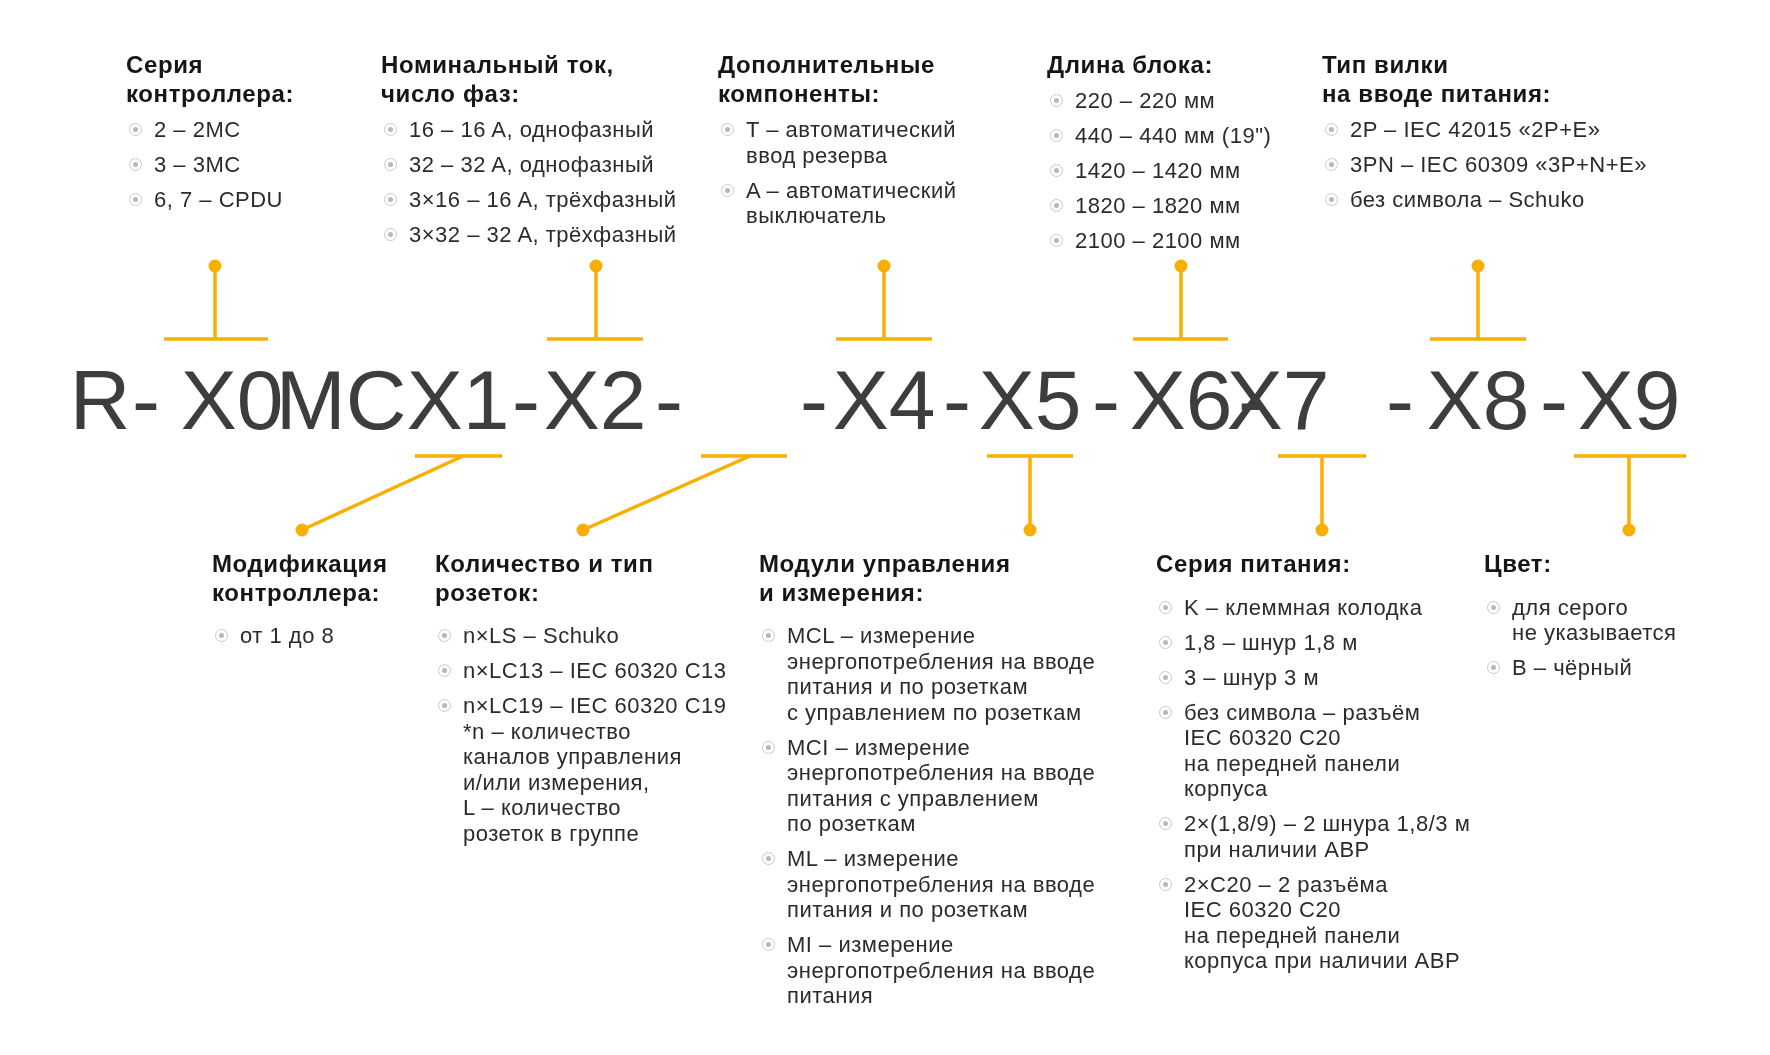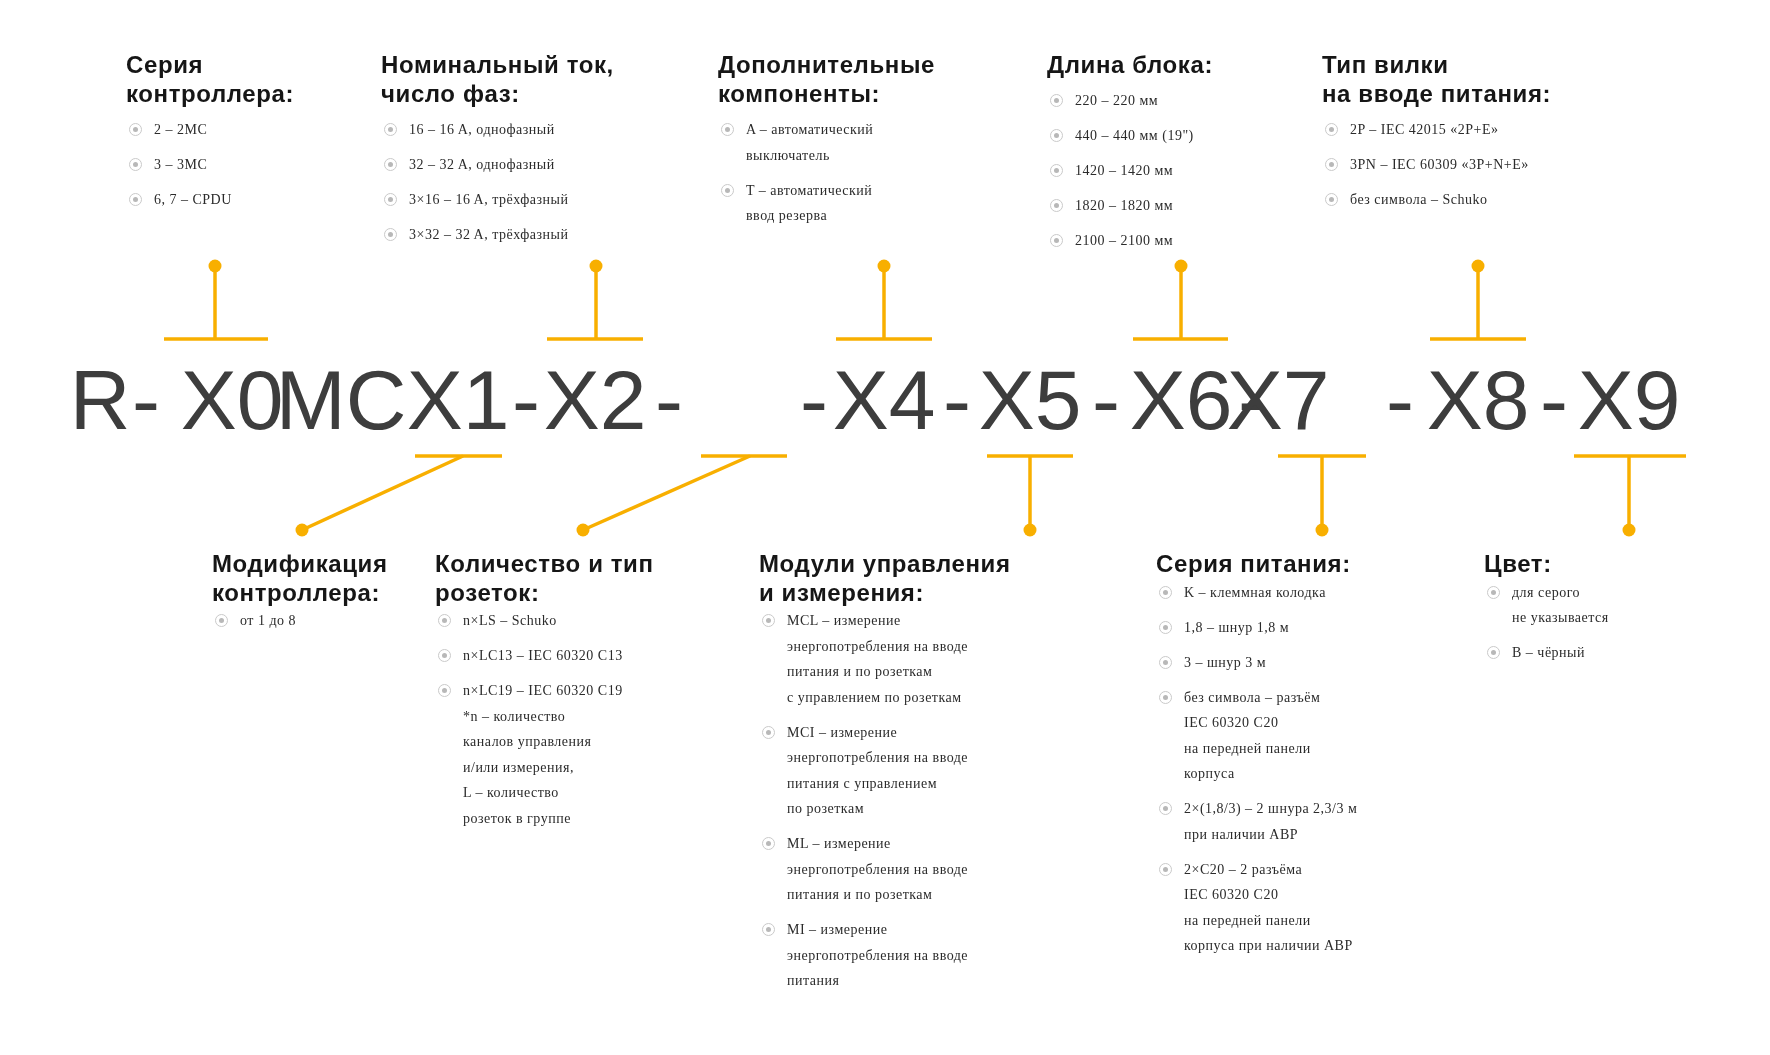--- a/index.html
+++ b/index.html
@@ -46,31 +46,31 @@
       font-family: "Liberation Sans", sans-serif;
       font-weight: bold;
       font-size: 24px;
       letter-spacing: 0.6px;
       line-height: 29px;
       color: #161616;
       white-space: pre-line;
     }
     .bottom .sec-title { line-height: 28.5px; }
     .items { list-style: none; margin: 9px 0 0 0; padding: 0; }
-    .bottom .items { margin-top: 1px; }
+    .bottom .items { margin-top: 16px; }
     .item {
       position: relative;
       padding-left: 28px;
       white-space: nowrap;
     }
     .item + .item { margin-top: 9.5px; }
     .item-text, .note {
       display: block;
-      font-family: Liberation Serif, serif;
-      font-size: 14px;
+      font-family: Liberation Sans, sans-serif;
+      font-size: 22px;
       line-height: 25.5px;
       letter-spacing: 0.5px;
       color: #2b2b2b;
       white-space: pre-line;
     }
     .note { padding-left: 28px; }
     .bullet {
       position: absolute;
       left: 3px; top: 6px;
       width: 13px; height: 13px;
@@ -212,27 +212,27 @@
       </li>
     </ul>
   </div>
 
   <div class="section top" style="left:718px">
     <div class="sec-title">Дополнительные
 компоненты:</div>
     <ul class="items">
       <li class="item">
         <span class="bullet"></span>
+        <span class="item-text">T – автоматический
+ввод резерва</span>
+      </li>
+      <li class="item">
+        <span class="bullet"></span>
         <span class="item-text">A – автоматический
 выключатель</span>
-      </li>
-      <li class="item">
-        <span class="bullet"></span>
-        <span class="item-text">T – автоматический
-ввод резерва</span>
       </li>
     </ul>
   </div>
 
   <div class="section top" style="left:1047px">
     <div class="sec-title">Длина блока:</div>
     <ul class="items">
       <li class="item">
         <span class="bullet"></span>
         <span class="item-text">220 – 220 мм</span>
@@ -360,21 +360,21 @@
       </li>
       <li class="item">
         <span class="bullet"></span>
         <span class="item-text">без символа – разъём
 IEC 60320 C20
 на передней панели
 корпуса</span>
       </li>
       <li class="item">
         <span class="bullet"></span>
-        <span class="item-text">2×(1,8/3) – 2 шнура 2,3/3 м
+        <span class="item-text">2×(1,8/9) – 2 шнура 1,8/3 м
 при наличии АВР</span>
       </li>
       <li class="item">
         <span class="bullet"></span>
         <span class="item-text">2×C20 – 2 разъёма
 IEC 60320 C20
 на передней панели
 корпуса при наличии АВР</span>
       </li>
     </ul>

